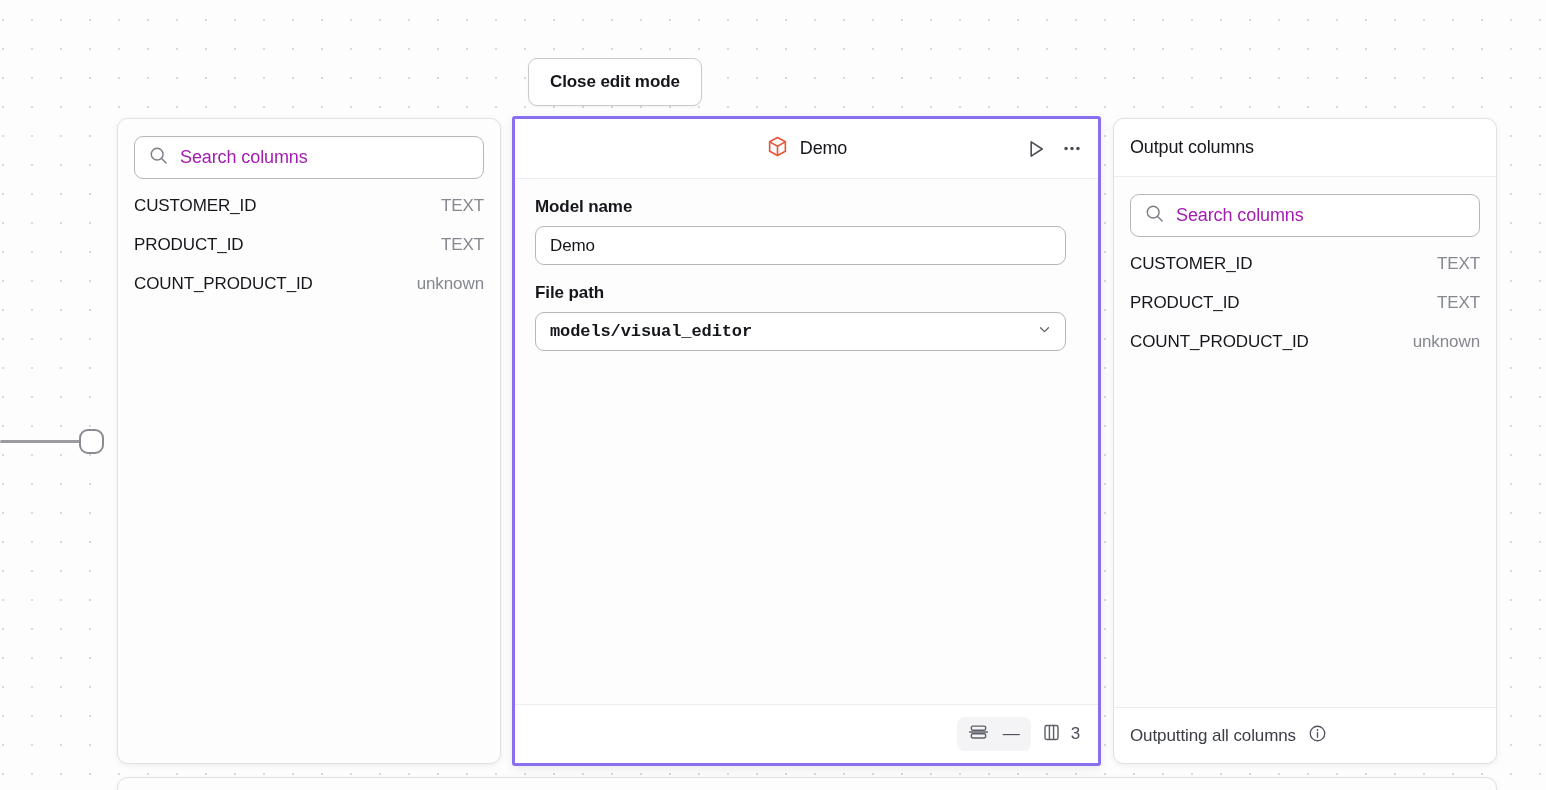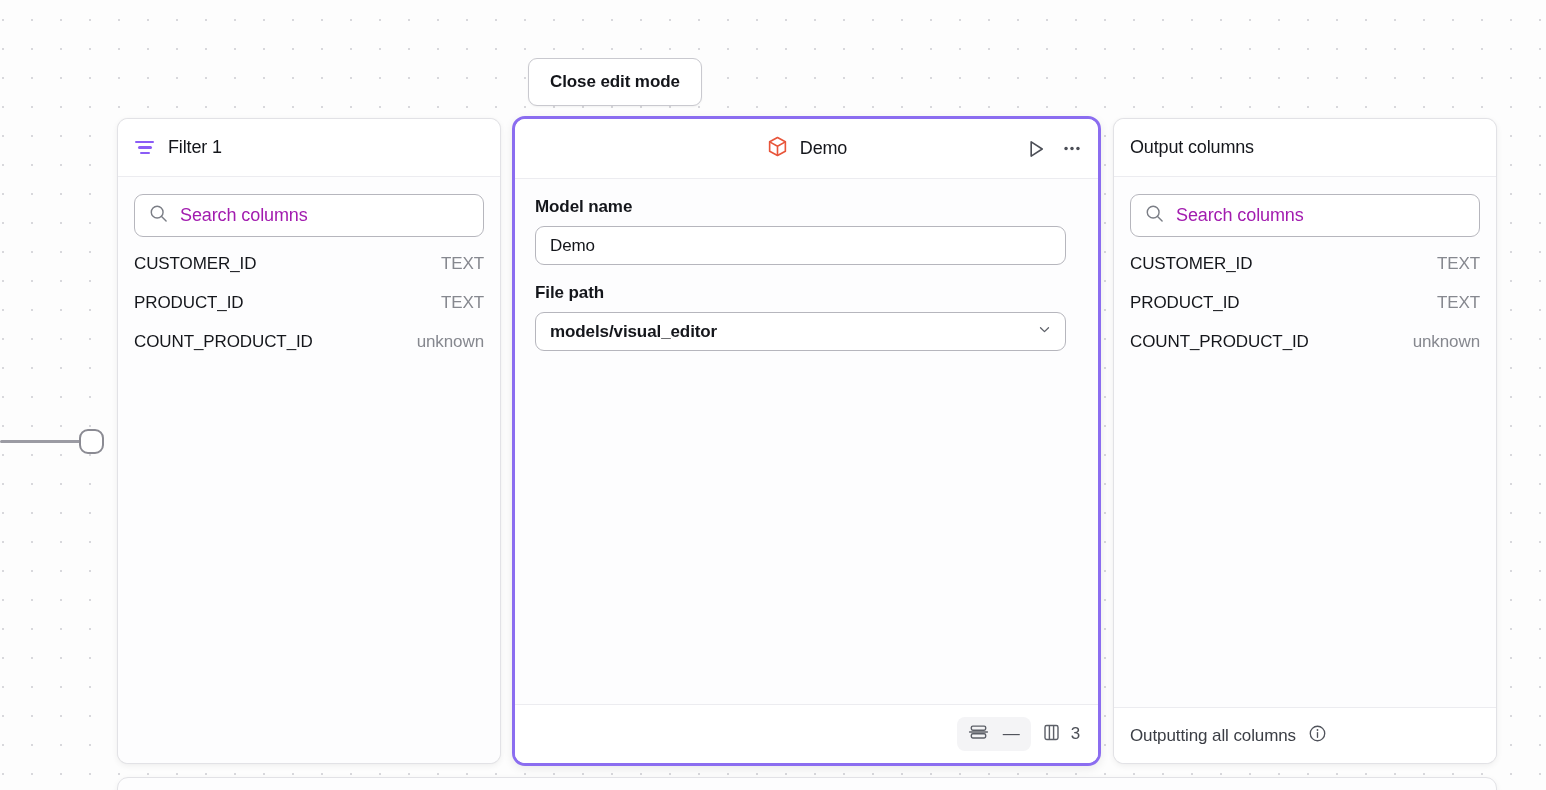--- a/index.html
+++ b/index.html
@@ -126,21 +126,21 @@
   #filter-icon { width: 21px; margin-right: 13px; display: flex; flex-direction: column; gap: 3px; align-items: center;}
   #filter-icon i { display:block; height: 2.6px; background: #8b5cf6; border-radius: 2px; }
   #filter-icon i:nth-child(1){ width: 19px; }
   #filter-icon i:nth-child(2){ width: 14px; }
   #filter-icon i:nth-child(3){ width: 10px; }
 
   
   #demo-node {
     left: 512px; top: 116px; width: 589px; height: 650px;
     border: 3px solid #8b6df0;
-    border-radius: 13px;
+    border-radius: 3px;
     box-shadow: 0 3px 10px rgba(16,18,24,0.08);
   }
   #demo-node .node-header { justify-content: center; position: relative; height: 60px; flex-basis:60px;}
   #demo-header-center { display: flex; align-items: center; gap: 11px; }
   #demo-node .node-body { background: #fdfdfe; display:flex; flex-direction: column;}
   .header-actions {
     position: absolute; right: 15px; top: 50%; transform: translateY(-50%);
     display: flex; align-items: center; gap: 14px;
   }
   .icon-btn { display: flex; align-items: center; justify-content: center; cursor: pointer; }
@@ -170,20 +170,21 @@
     background: #ffffff;
     display: flex;
     align-items: center;
     justify-content: space-between;
     padding: 0 12px 0 14px;
     font-size: 17px;
     font-weight: 700;
     color: #14161b;
     letter-spacing: -0.1px;
     cursor: pointer;
+    font-family: Liberation Mono, monospace;
   }
 
   .node-footer {
     flex: 0 0 59px;
     background: #ffffff;
     border-top: 1px solid #ececf0;
     display: flex;
     align-items: center;
     justify-content: flex-end;
     padding: 0 14px;
@@ -234,28 +235,20 @@
 <body>
 
 <div id="canvas">
 
   <div id="edge-line"></div>
   <div id="edge-handle"></div>
 
   <button id="close-edit-mode">Close edit mode</button>
 
   <div class="node" id="filter-node">
-    <div class="node-header">
-      <span id="filter-icon">
-        <i></i>
-          <i></i>
-          <i></i>
-      </span>
-      <span class="node-title">Filter 1</span>
-    </div>
     <div class="node-body">
 
       <div class="search-box">
         <span>
           <svg width="19" height="19" viewBox="0 0 20 20" fill="none">
             <circle cx="8.6" cy="8.6" r="6.2" stroke="#7b7e86" stroke-width="1.5"></circle>
             <line x1="13.2" y1="13.2" x2="18" y2="18" stroke="#7b7e86" stroke-width="1.5" stroke-linecap="round"></line>
           </svg>
         </span>
         <span class="search-placeholder">Search columns</span>

